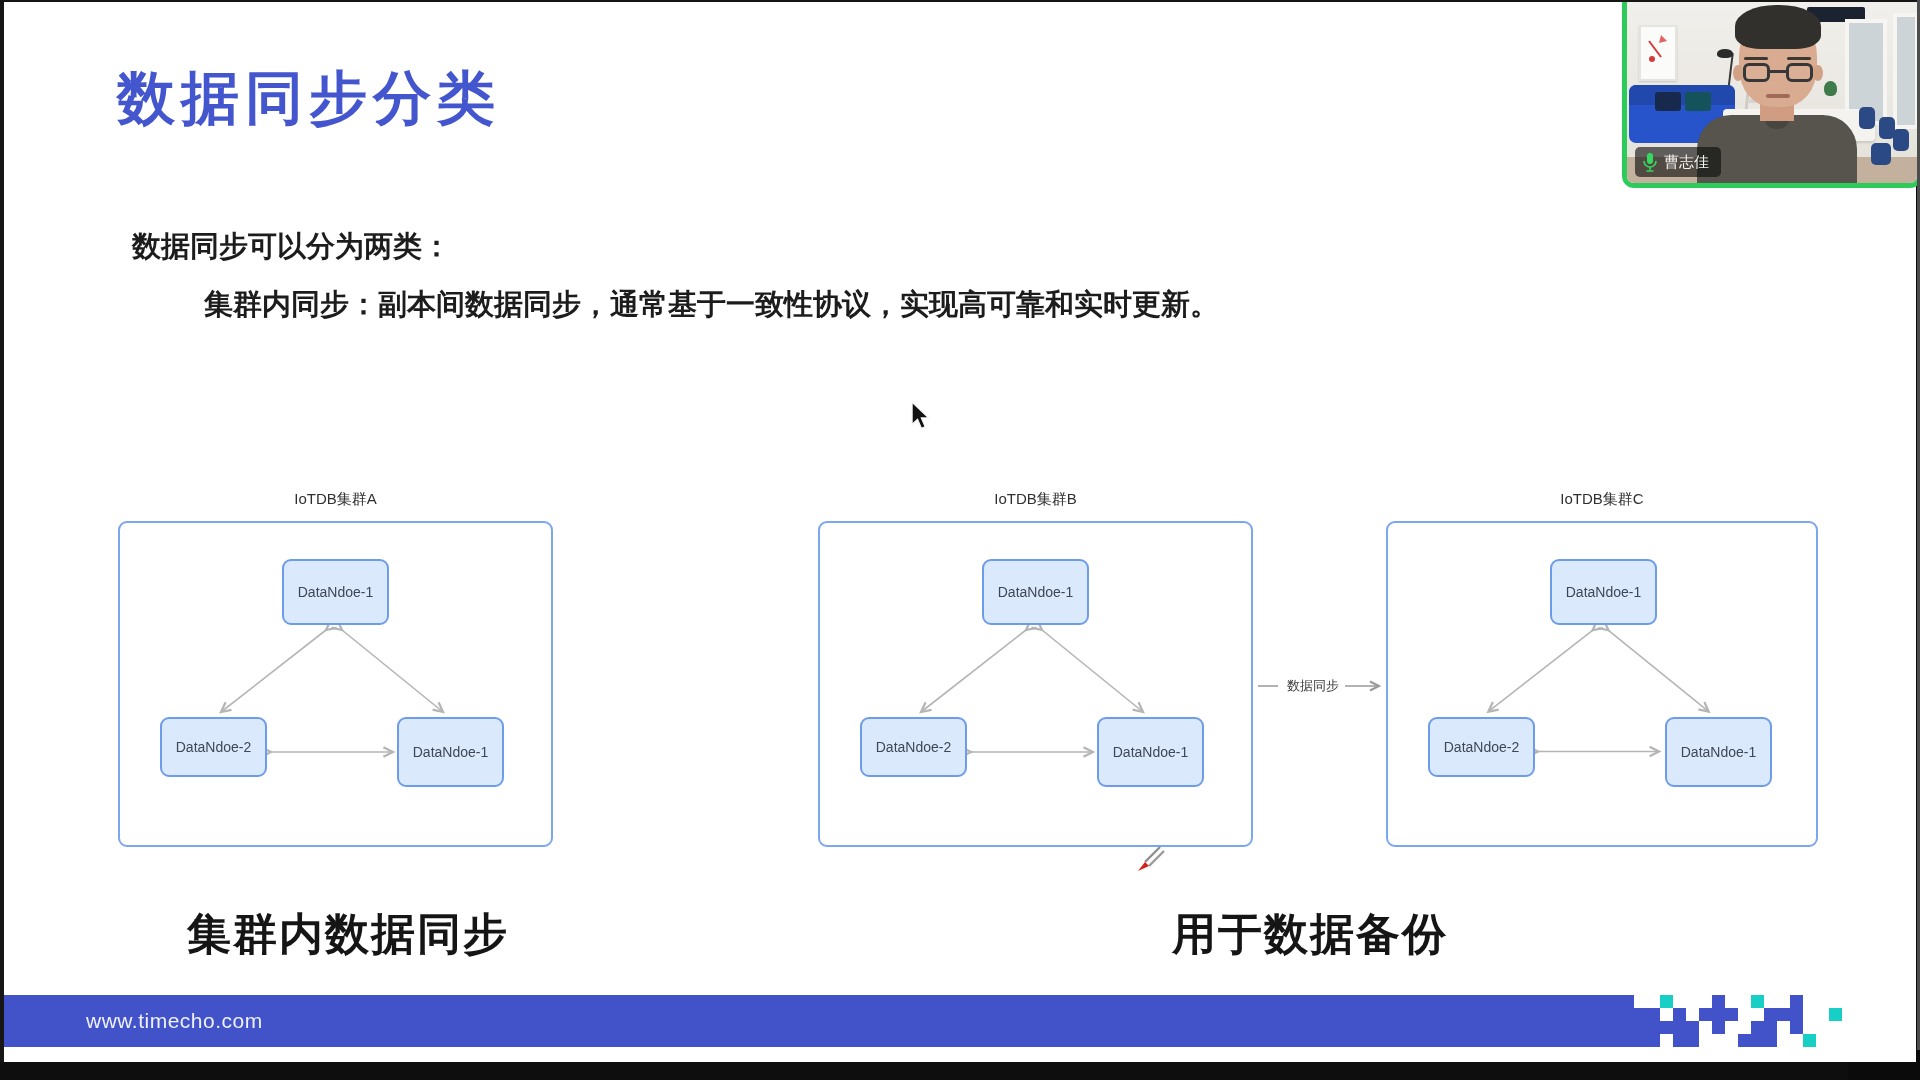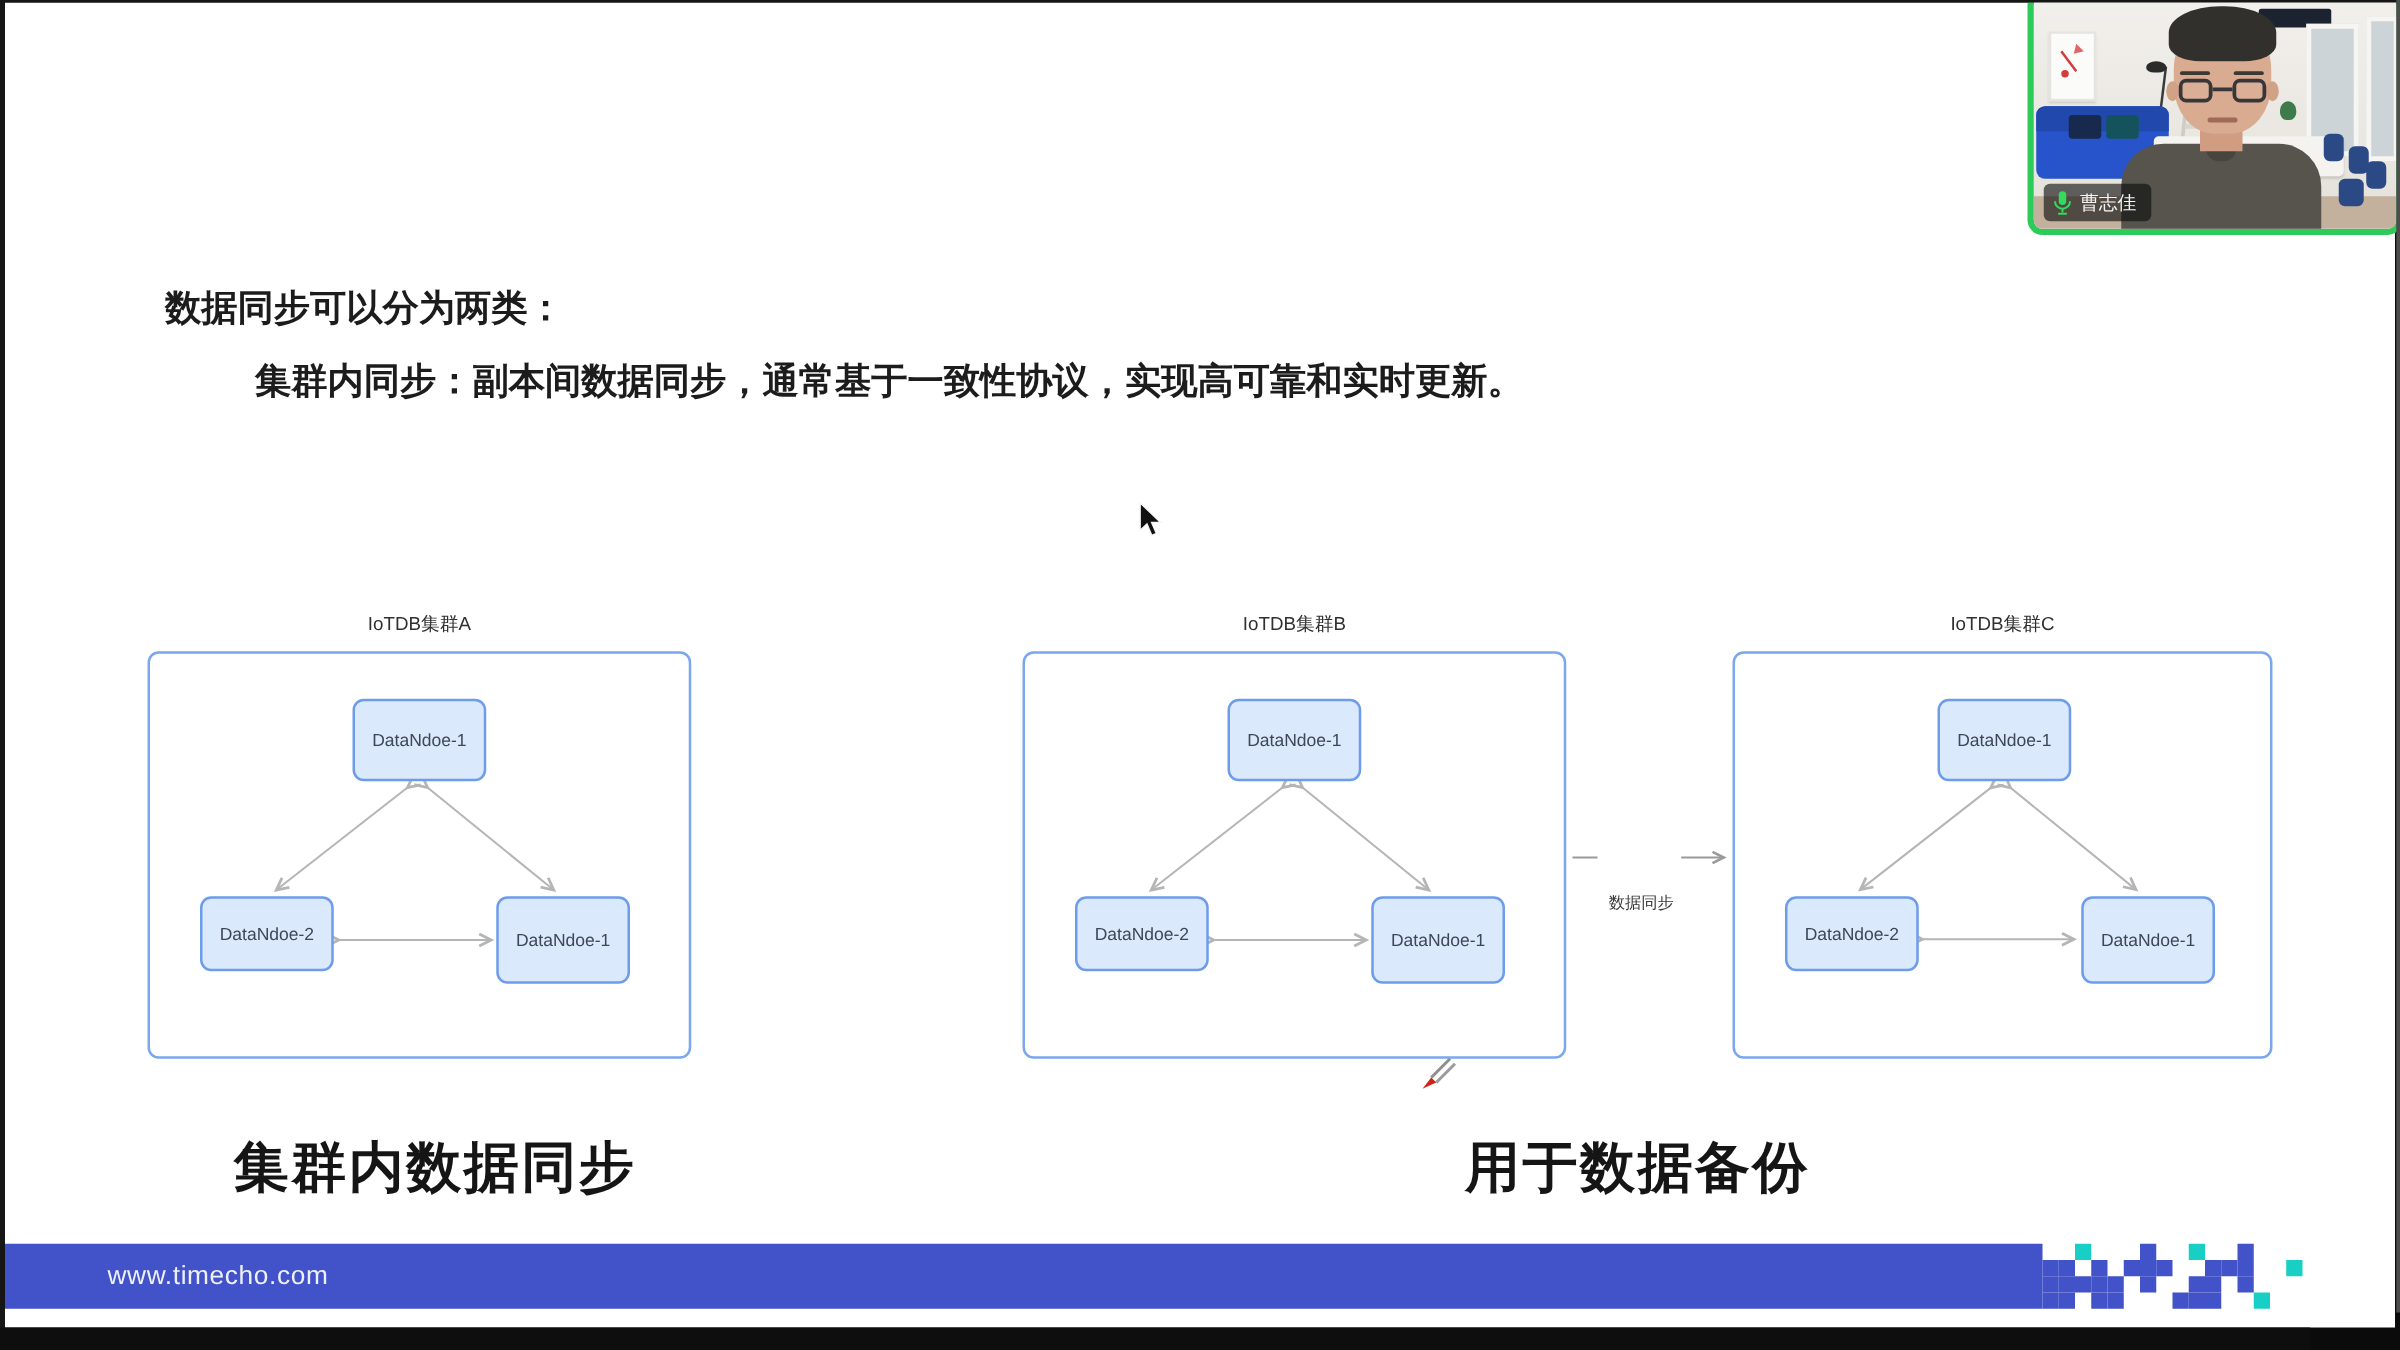--- a/index.html
+++ b/index.html
@@ -32,21 +32,21 @@
                border:2px solid #7aa7ee;border-radius:9px;}
   .node{position:absolute;width:107px;background:#dbe9fc;border:2px solid #6d9ceb;border-radius:9px;
         display:flex;align-items:center;justify-content:center;font-size:14px;color:#3d4757;}
   .node.top{left:164px;top:69px;height:66px;}
   .node.bl{left:42px;top:227px;height:60px;}
   .node.br{left:279px;top:227px;height:70px;}
   .arrows{position:absolute;left:0;top:0;width:435px;height:360px;pointer-events:none;}
 
   
   .sync-label{position:absolute;left:1280px;top:675px;width:58px;text-align:center;
-              font-size:13px;color:#3a3a3a;margin-top:36px;}
+              font-size:13px;color:#3a3a3a;}
   .sync-svg{position:absolute;left:1249px;top:668px;width:136px;height:32px;}
 
   
   .footer-bar{position:absolute;left:0;top:993px;width:1630px;height:52px;background:#4253c9;}
   .footer-url{position:absolute;left:82px;top:1007px;font-size:21px;color:#eef0fb;letter-spacing:.5px;}
   .mosaic{position:absolute;left:1630px;top:993px;width:240px;height:52px;}
   .mcell{position:absolute;width:13px;height:13px;}
   .mb{background:#4253c9;}
   .mt{background:#17cfc4;}
 
@@ -95,20 +95,21 @@
   .name-tag{position:absolute;left:8px;top:150px;height:30px;display:flex;align-items:center;gap:6px;
             padding:0 12px 0 7px;background:rgba(12,12,12,.62);border-radius:5px;}
   .name-tag span{color:#f4f4f4;font-size:15px;}
 </style>
 </head>
 <body>
 
 <div class="stage">
   <div class="slide">
 
+    <div class="title">数据同步分类</div>
     <div class="intro">数据同步可以分为两类：</div>
     <div class="bullet1">集群内同步：副本间数据同步，通常基于一致性协议，实现高可靠和实时更新。</div>
 
     <div class="cluster" style="left:114px;">
       <div class="cluster-title">IoTDB集群A</div>
       <div class="cluster-box"></div>
       <svg class="arrows" viewBox="0 0 435 360">
         <defs>
           <marker id="mA" markerWidth="10" markerHeight="10" refX="7" refY="4" orient="auto">
             <polyline points="1,1 7,4 1,7" fill="none" stroke="#b5b5b5" stroke-width="1.4"></polyline>

